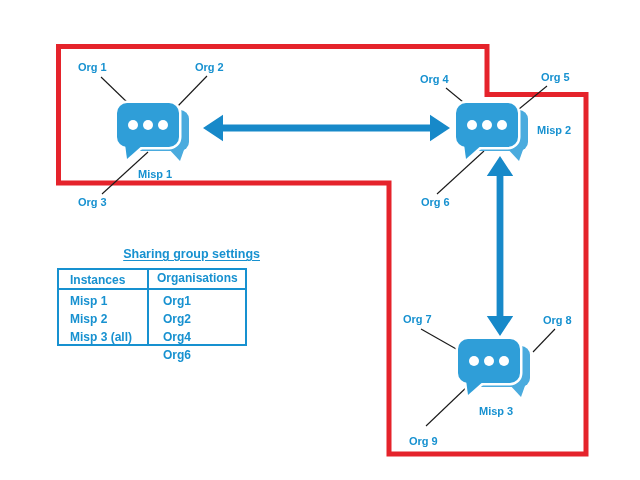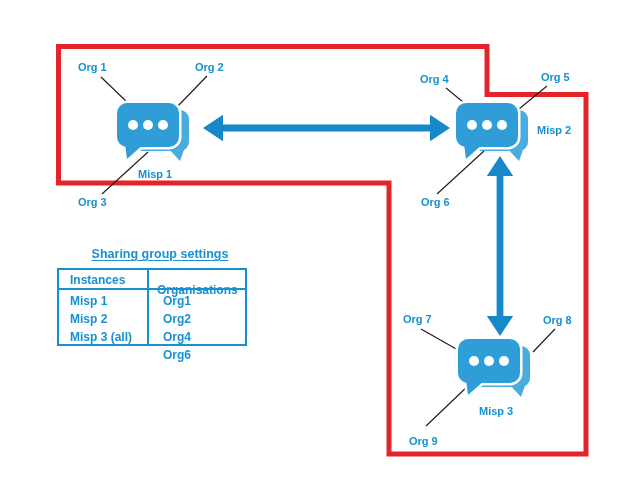--- a/index.html
+++ b/index.html
@@ -23,33 +23,33 @@
   .bub-back{fill:var(--bubble-back);}
   .bub-halo{fill:#fff;stroke:#fff;stroke-width:5;}
   .bub-front{fill:var(--bubble-front);}
   .bub-dot{fill:#fff;}
   .lbl{
     position:absolute;color:var(--accent-blue);font-weight:bold;font-size:11px;
     line-height:11px;white-space:nowrap;
   }
   .lbl.on-line{background:#fff;padding:0 1px;}
   .sg-title{
-    position:absolute;left:60px;top:247px;width:200px;text-align:center;
+    position:absolute;left:60px;top:247px;width:200px;text-align:right;
     color:var(--accent-blue);font-weight:bold;font-size:12.5px;
     text-decoration:underline;text-underline-offset:2px;
   }
   .sg-table{
     position:absolute;left:57px;top:268px;width:190px;height:78px;
     border:2px solid var(--accent-blue);box-sizing:border-box;
     color:var(--accent-blue);font-weight:bold;font-size:12px;
   }
   .sg-divider{position:absolute;left:88px;top:0;bottom:0;width:2px;background:var(--accent-blue);}
   .sg-head{display:flex;border-bottom:2px solid var(--accent-blue);height:18px;}
   .sg-head .c1{width:88px;box-sizing:border-box;padding:3px 0 0 11px;}
-  .sg-head .c2{flex:1;padding:13px 0 0 10px;}
+  .sg-head .c2{flex:1;padding:1px 0 0 10px;}
   .sg-body{display:flex;}
   .sg-body .c1{width:88px;box-sizing:border-box;padding:2px 0 0 11px;line-height:18px;}
   .sg-body .c2{flex:1;padding:2px 0 0 16px;line-height:18px;}
 </style>
 </head>
 <body>
 
 <div class="canvas">
 
   <svg viewBox="0 0 640 480">

